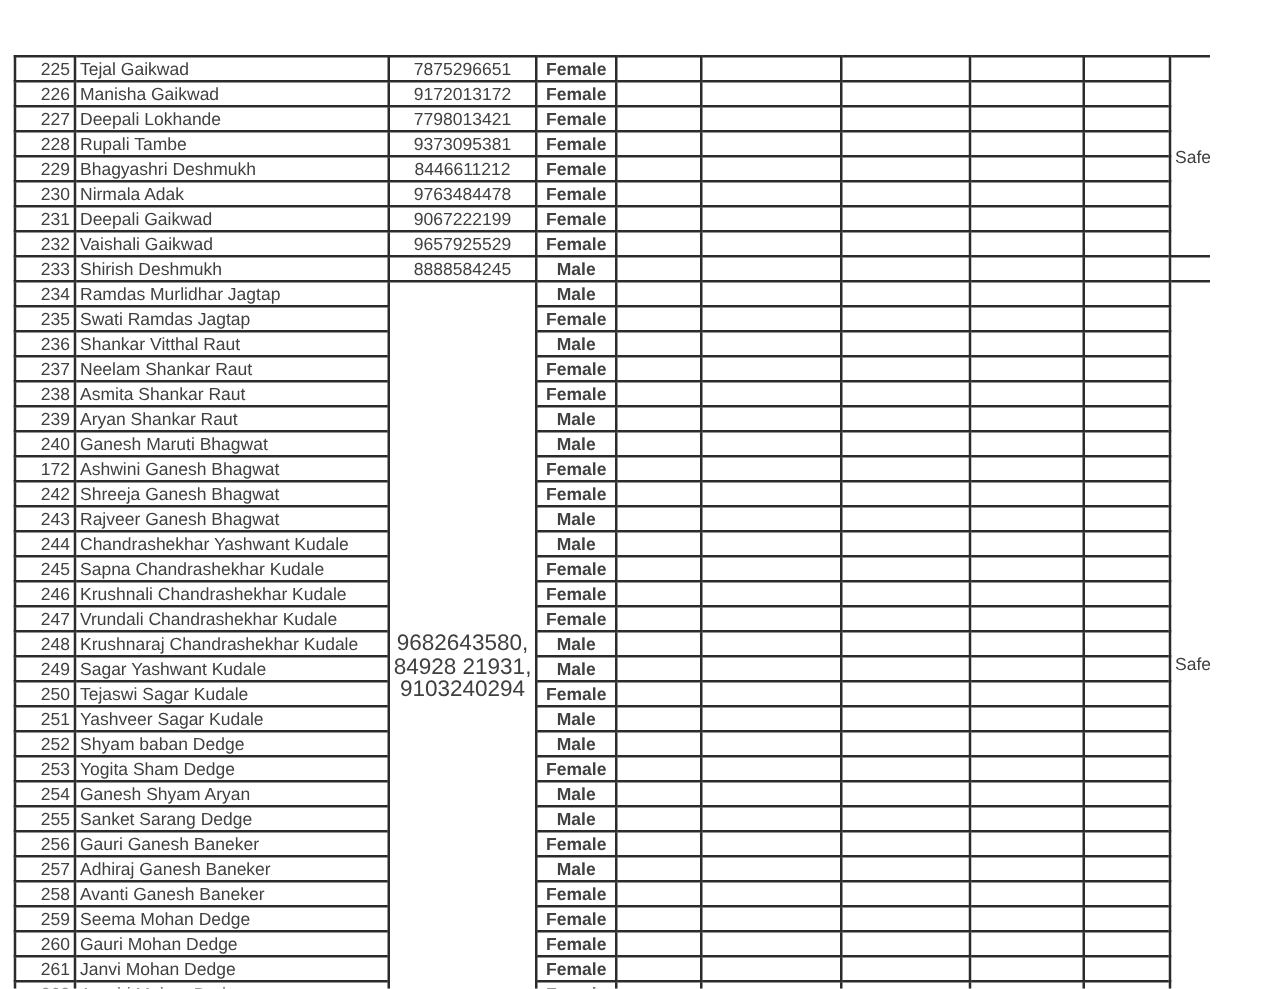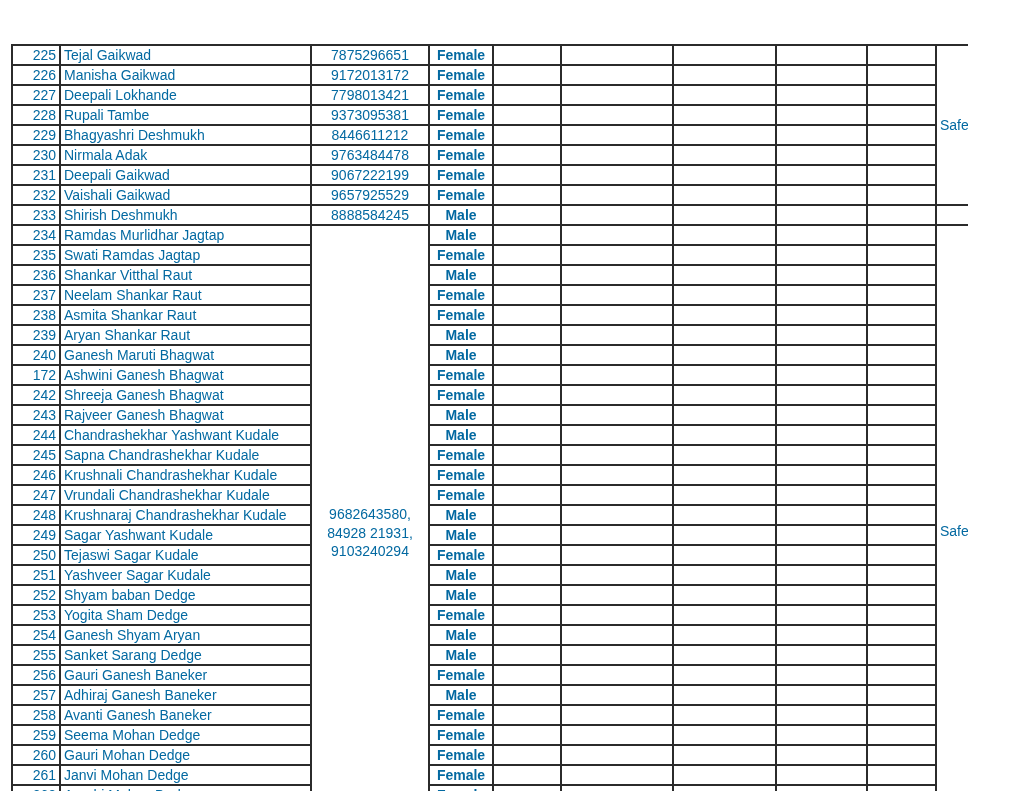--- a/index.html
+++ b/index.html
@@ -1,21 +1,21 @@
 <!DOCTYPE html>
 <html><head>
 <meta charset="utf-8">
 <style>
   html,body{margin:0;padding:0;background:#ffffff;}
   .page{
     position:relative;
     width:968px;height:791px;
     background:#ffffff;
     font-family:"Liberation Sans", sans-serif;
-    color:#0369a1;
+    color:#404040;
     overflow:hidden;
   }
   table.sheet{
     position:absolute;
     left:11px;top:44px;
     border-collapse:collapse;
     table-layout:fixed;
     width:991px;
   }
   table.sheet tr{height:18.76px;}
@@ -33,21 +33,21 @@
   td.phone{text-align:center;margin-top:43px;}
   td.gender{text-align:center;font-weight:bold;}
   td.empty{}
   td.safe-block{text-align:left;}
   td.safe-top{vertical-align:bottom;padding-bottom:1px;}
   td.safe-mid{vertical-align:middle;}
   td.safe-mid .nudge{display:inline-block;transform:translateY(16px);}
   td.no-bottom{border-bottom:none;}
   td.phone-merged{vertical-align:middle;text-align:center;}
   .phone-block{transform:translateY(18px);}
-  .phone-block div{line-height:18.8px;font-size:14px;}
+  .phone-block div{line-height:18.8px;font-size:18px;}
 </style>
 </head>
 <body>
 
 <div class="page">
   <table class="sheet">
     <colgroup>
       <col style="width:48px">
       <col style="width:251px">
       <col style="width:118px">

